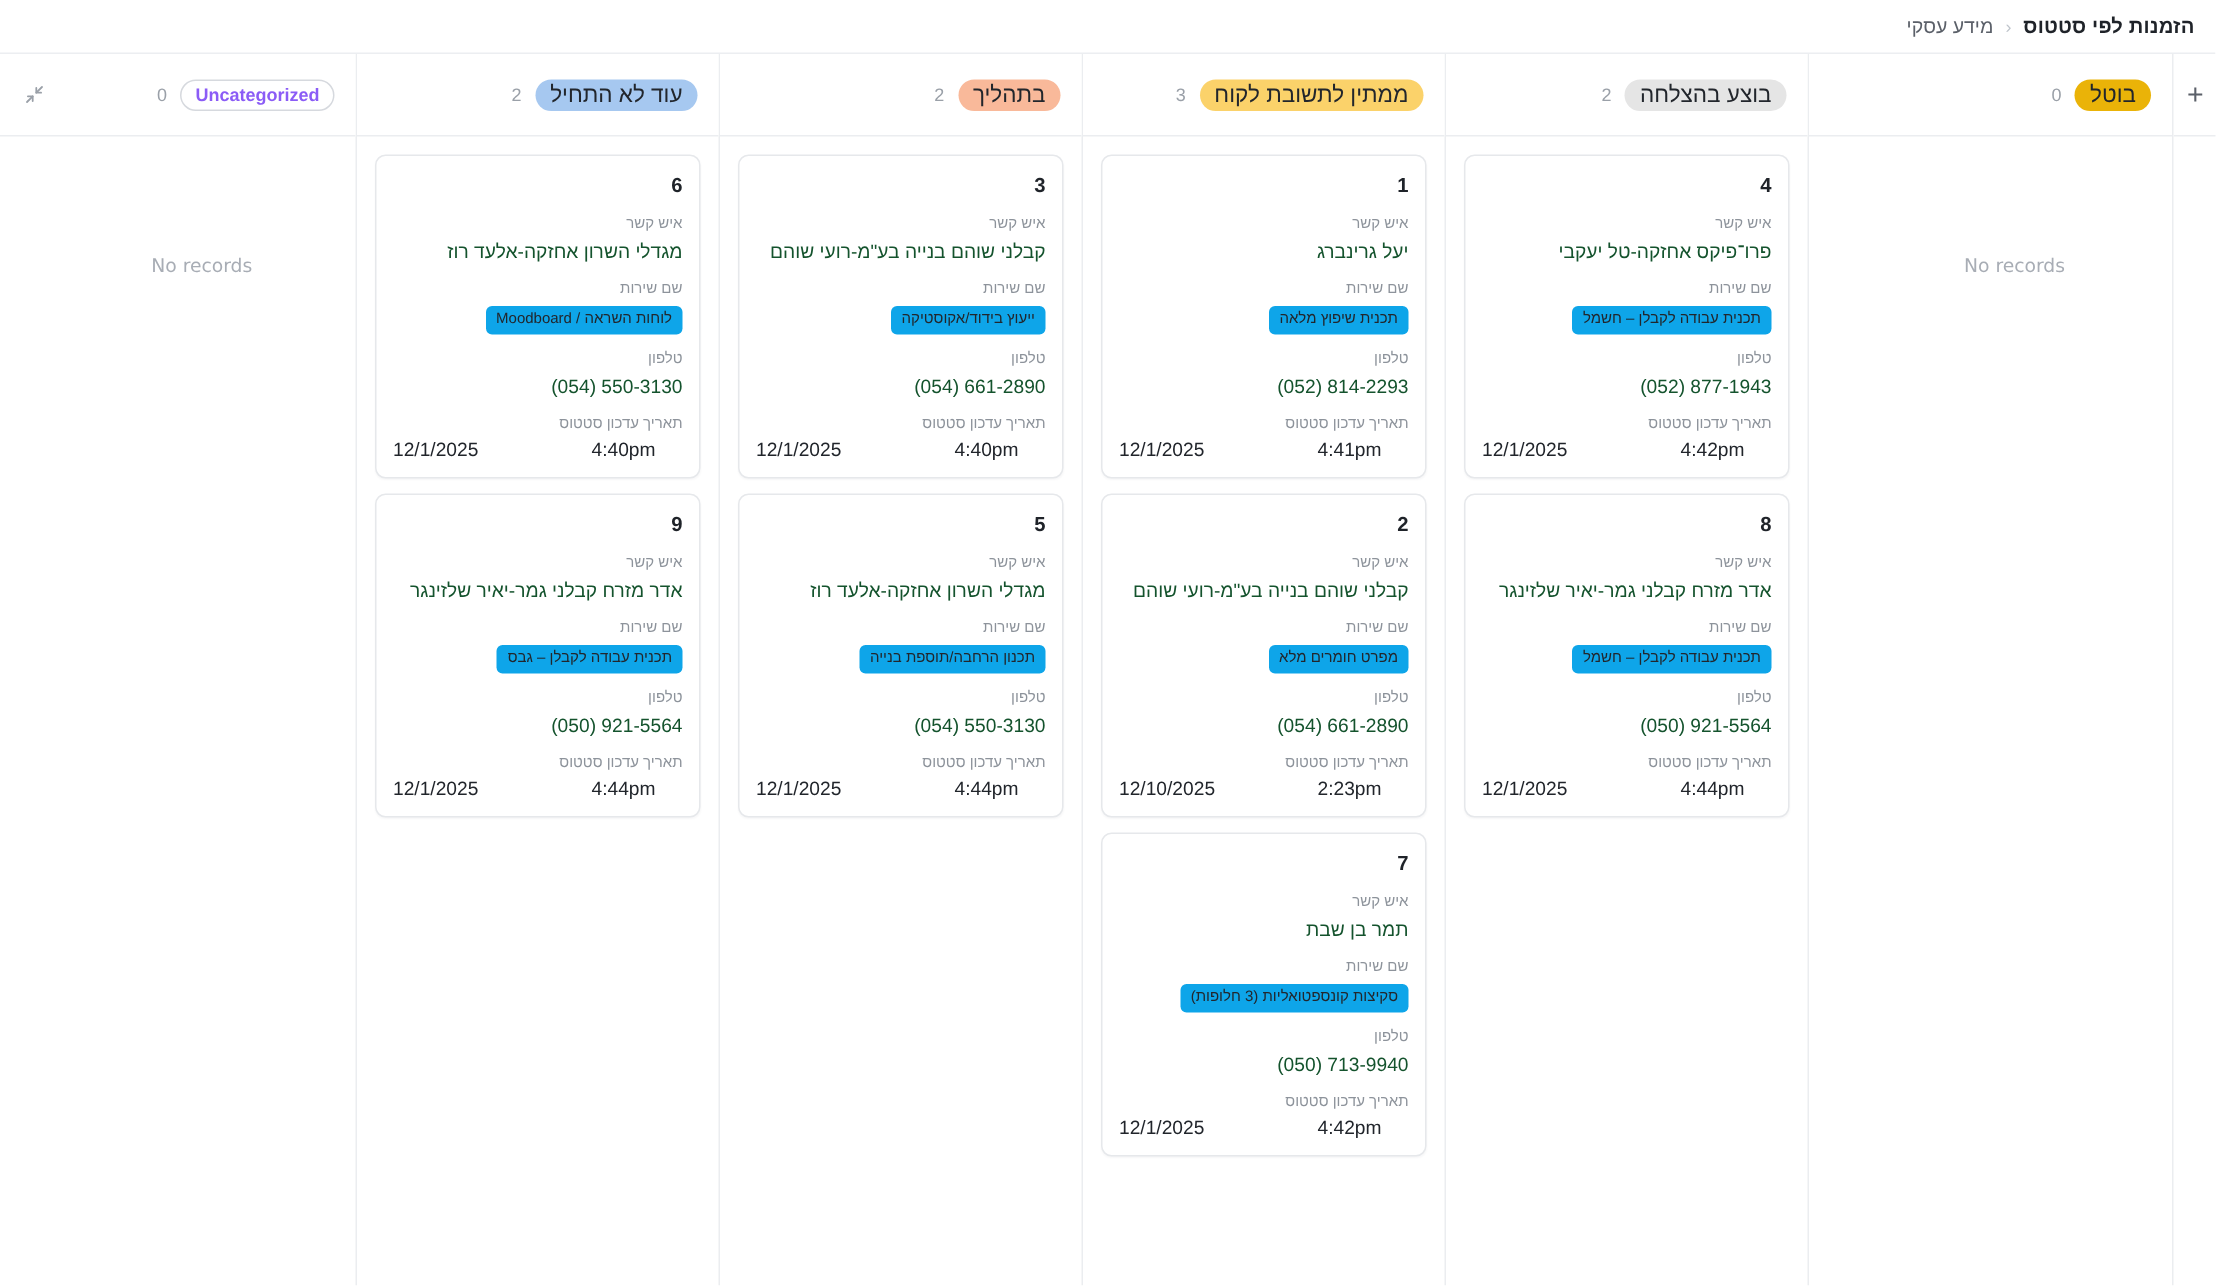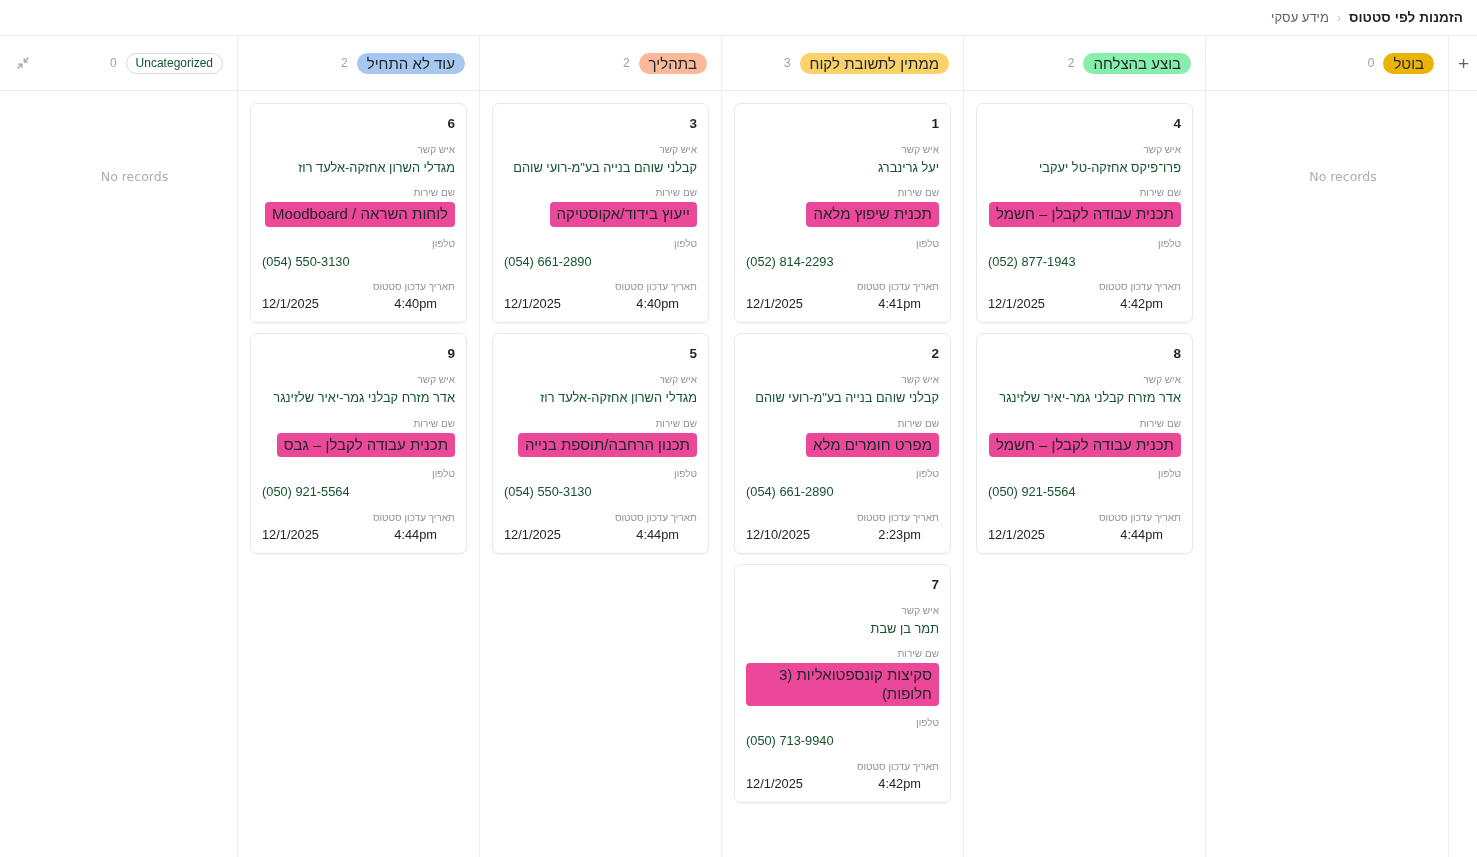--- a/index.html
+++ b/index.html
@@ -81,24 +81,25 @@
     padding: 0 10px;
     border-radius: 11px;
     font-size: 15px;
     line-height: 1;
     color: #22262c;
     white-space: nowrap;
   }
   .status-pill.outlined {
     background: #fff;
     border: 1px solid #d6d9de;
-    color: #14532d;
+    color: #8b5cf6;
     font-size: 12px;
     padding: 0 9px;
     direction: ltr;
+    font-weight: bold;
   }
   .col-count {
     font-size: 12px;
     color: #9aa0a8;
     margin-right: 9px;
   }
   .col-collapse {
     margin-left: 0;
     margin-right: auto;
     width: 18px;
@@ -156,28 +157,28 @@
     line-height: 1.2;
   }
   .field-value {
     font-size: 12.8px;
     color: #14532d;
     line-height: 1.35;
     word-break: break-word;
   }
   .field-value.ltr {
     direction: ltr;
-    text-align: left;
+    text-align: right;
   }
   .tag {
     display: inline-block;
-    background: #ec4899;
+    background: #0ea5e9;
     border-radius: 4px;
     padding: 3px 7px;
-    font-size: 15px;
+    font-size: 10px;
     color: #22262c;
     line-height: 1.25;
     max-width: 100%;
   }
   .datetime-row {
     display: flex;
     flex-direction: row-reverse;
     justify-content: space-between;
     align-items: baseline;
     direction: ltr;
@@ -414,21 +415,21 @@
             <div class="datetime-row">
               <span class="dt-time">4:42pm</span>
               <span class="dt-date">12/1/2025</span>
             </div>
           </div>
         </div>
       </div>
     </div>
     <div class="column w-wide">
       <div class="col-header">
-        <span class="status-pill" style="background: #86efac;">בוצע בהצלחה</span>
+        <span class="status-pill" style="background: #e5e5e5;">בוצע בהצלחה</span>
         <span class="col-count">2</span>
       </div>
       <div class="col-body">
         <div class="card">
           <div class="card-id">4</div>
           <div class="field">
             <div class="field-label">איש קשר</div>
             <div class="field-value">פרו־פיקס אחזקה-טל יעקבי</div>
           </div>
           <div class="field">

